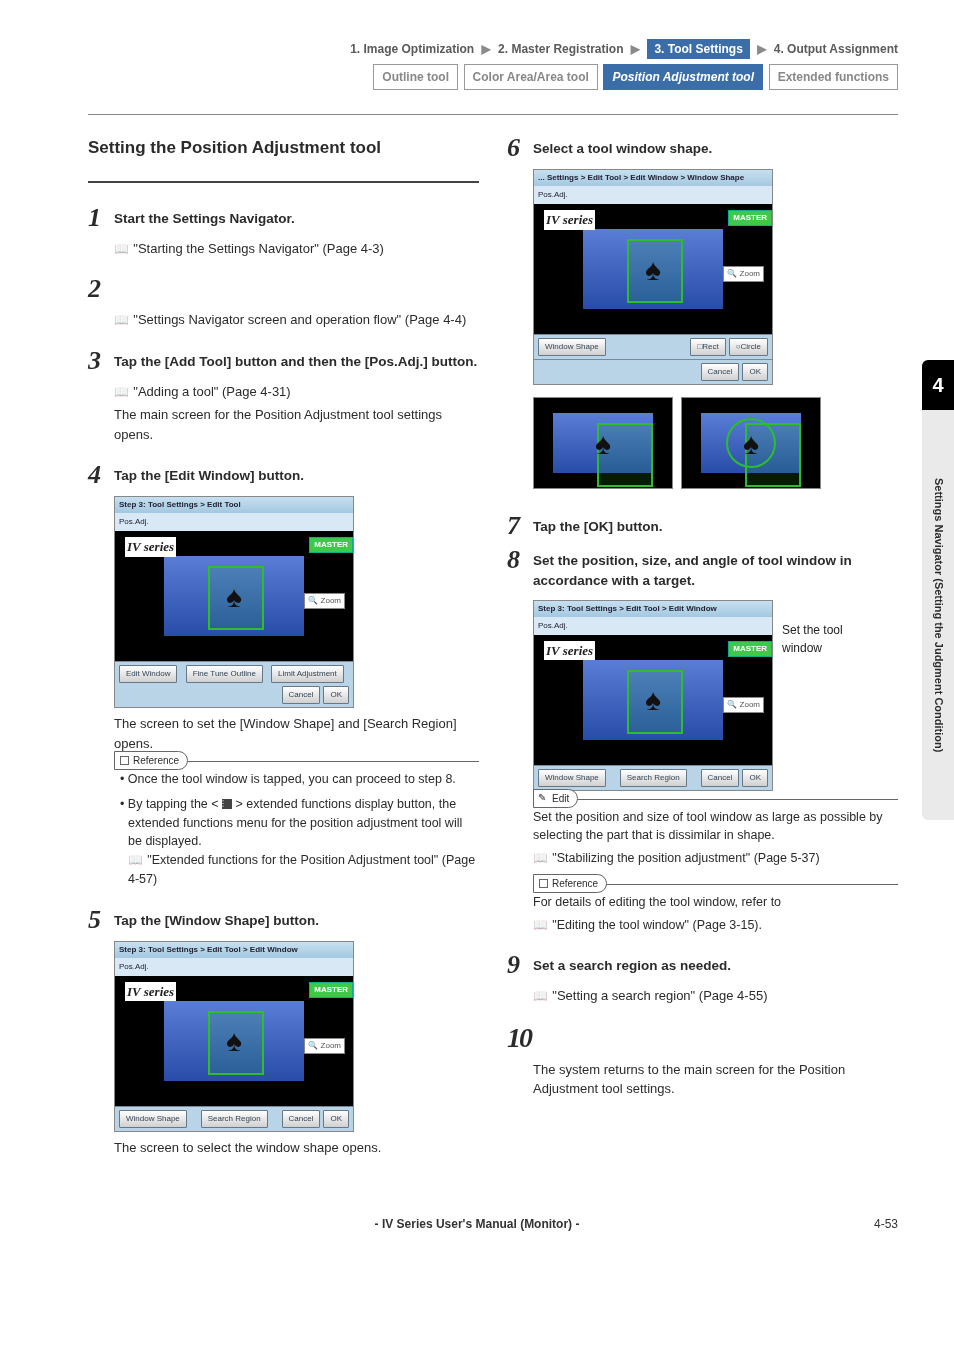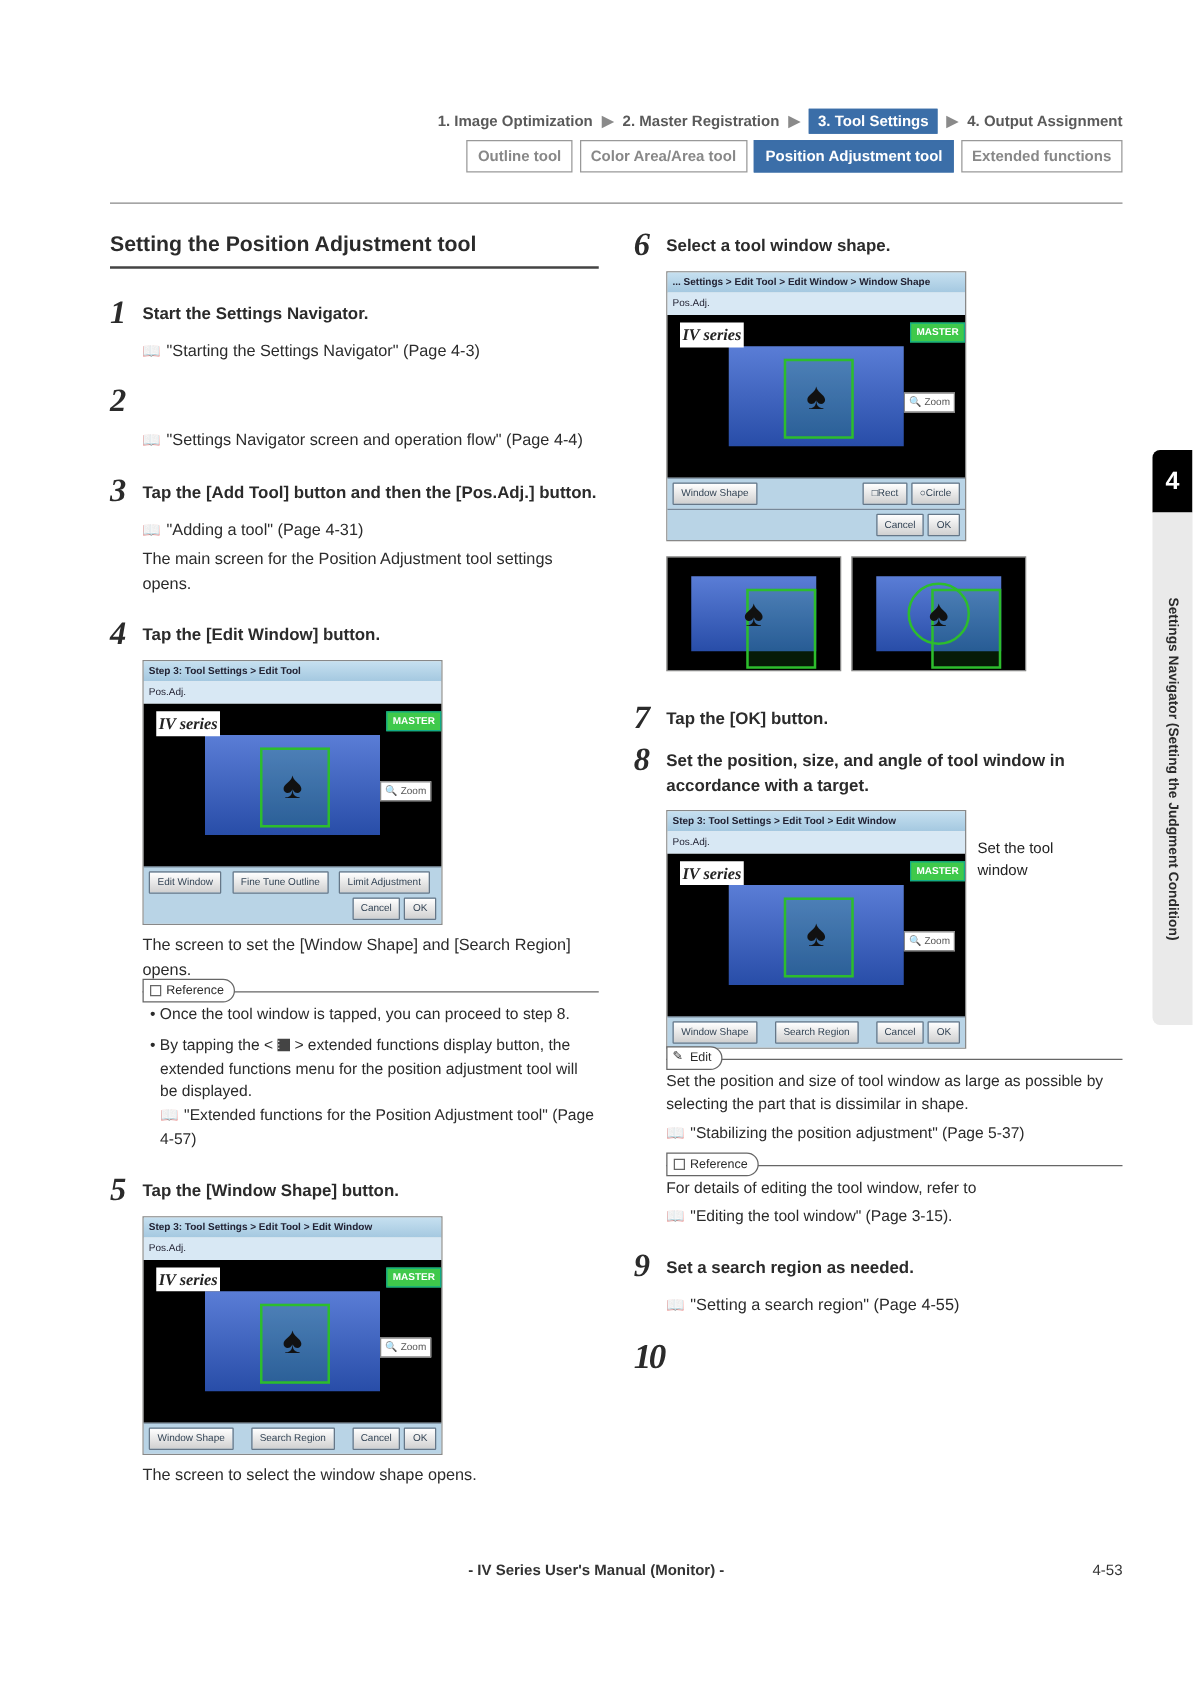--- a/index.html
+++ b/index.html
@@ -10,21 +10,20 @@
     margin: 0 auto;
     color: #2b2b2b;
     font-size: 13px;
     line-height: 1.5;
     position: relative;
     padding-bottom: 60px;
   }
   .page {
     padding: 40px 56px 20px 88px;
     position: relative;
-    margin-top: 48px;
   }
   
   .nav-top {
     text-align: right;
     font-size: 12px;
     font-weight: bold;
     color: #5a5a5a;
     margin-bottom: 6px;
   }
   .nav-top .sep {
@@ -48,20 +47,21 @@
     font-size: 12px;
     font-weight: bold;
     padding: 3px 8px;
     margin-left: 2px;
     background: #fff;
   }
   .nav-second .active {
     background: #3b6ea8;
     color: #fff;
     border-color: #3b6ea8;
+    font-style: italic;
   }
   .hr-top {
     border: none;
     border-top: 1px solid #888;
     margin-bottom: 20px;
   }
   
   .side-tab {
     position: absolute;
     right: 0;
@@ -90,21 +90,21 @@
   
   .cols {
     display: flex;
     gap: 28px;
   }
   .col { flex: 1; }
   h2.section-title {
     font-size: 17px;
     font-weight: bold;
     border-bottom: 2px solid #444;
-    padding-bottom: 4px;
+    padding-bottom: 20px;
     margin-bottom: 22px;
   }
   .step {
     display: flex;
     align-items: flex-start;
     margin-bottom: 8px;
   }
   .step .num {
     font-family: "Times New Roman", serif;
     font-style: italic;
@@ -485,20 +485,23 @@
         <div class="num">9</div>
         <div class="title">Set a search region as needed.</div>
       </div>
       <div class="step-body">
         <p class="book-icon ref-link">"Setting a search region" (Page 4-55)</p>
       </div>
 
       <div class="step">
         <div class="num twodig">10</div>
       </div>
+      <div class="step-body">
+        <p>The system returns to the main screen for the Position Adjustment tool settings.</p>
+      </div>
 
     </div>
   </div>
 
 </div>
 
 <div class="footer-page">
   <span>- IV Series User's Manual (Monitor) -</span>
   <span class="pn">4-53</span>
 </div>

